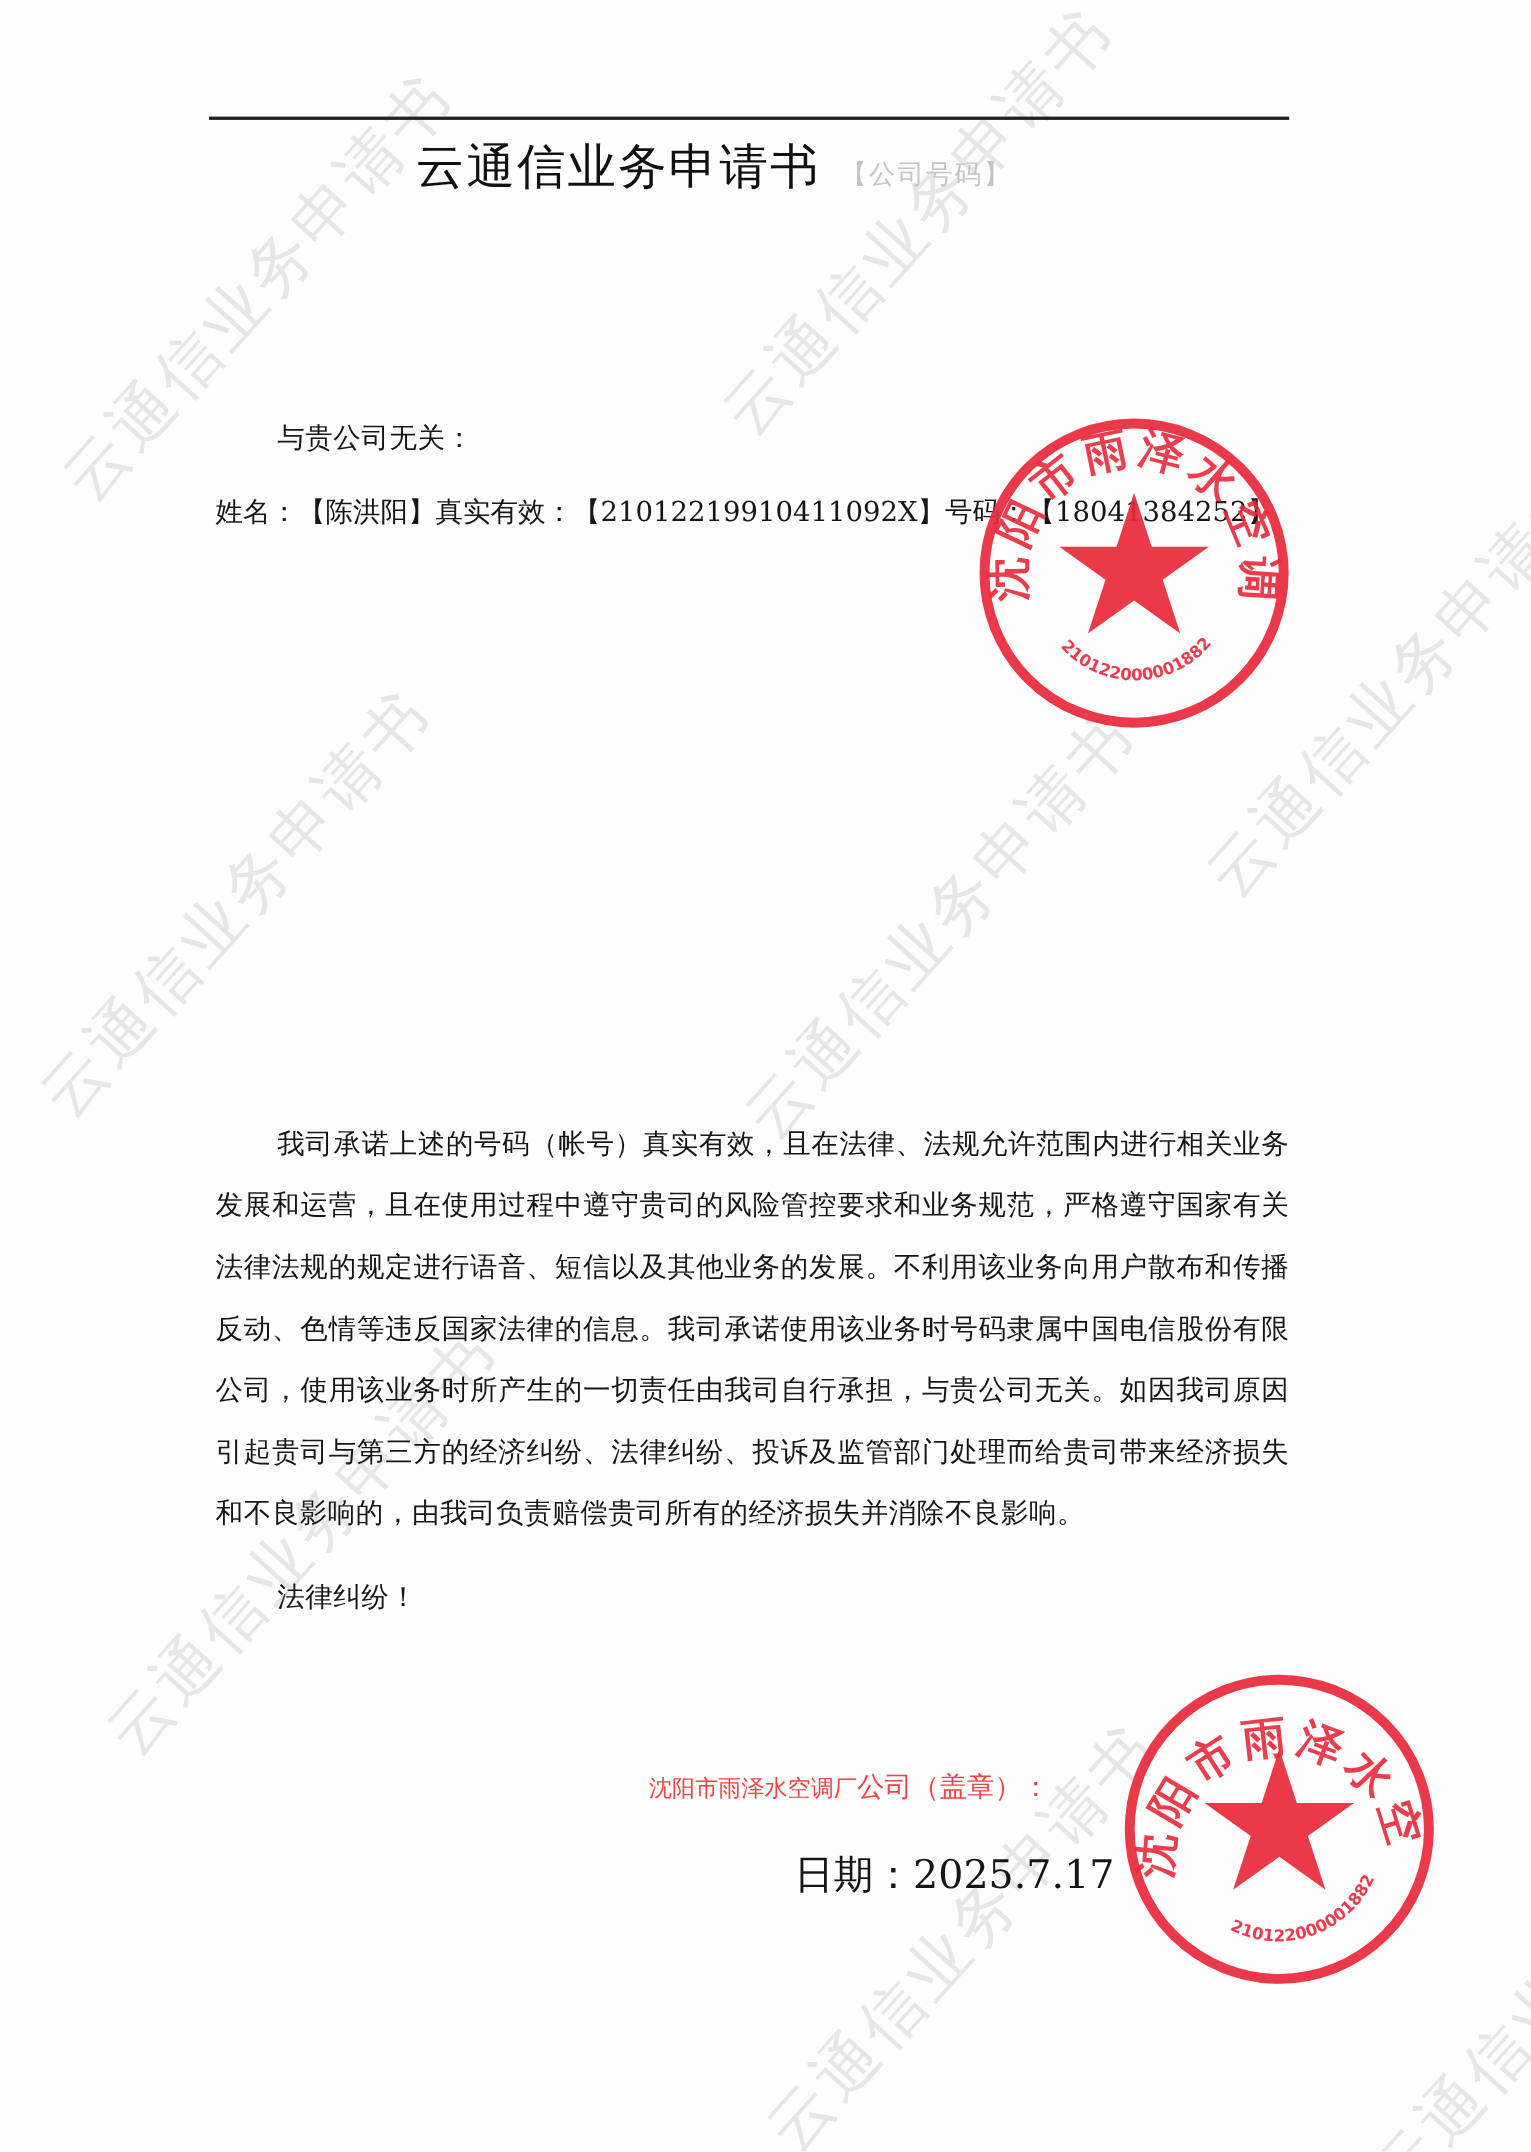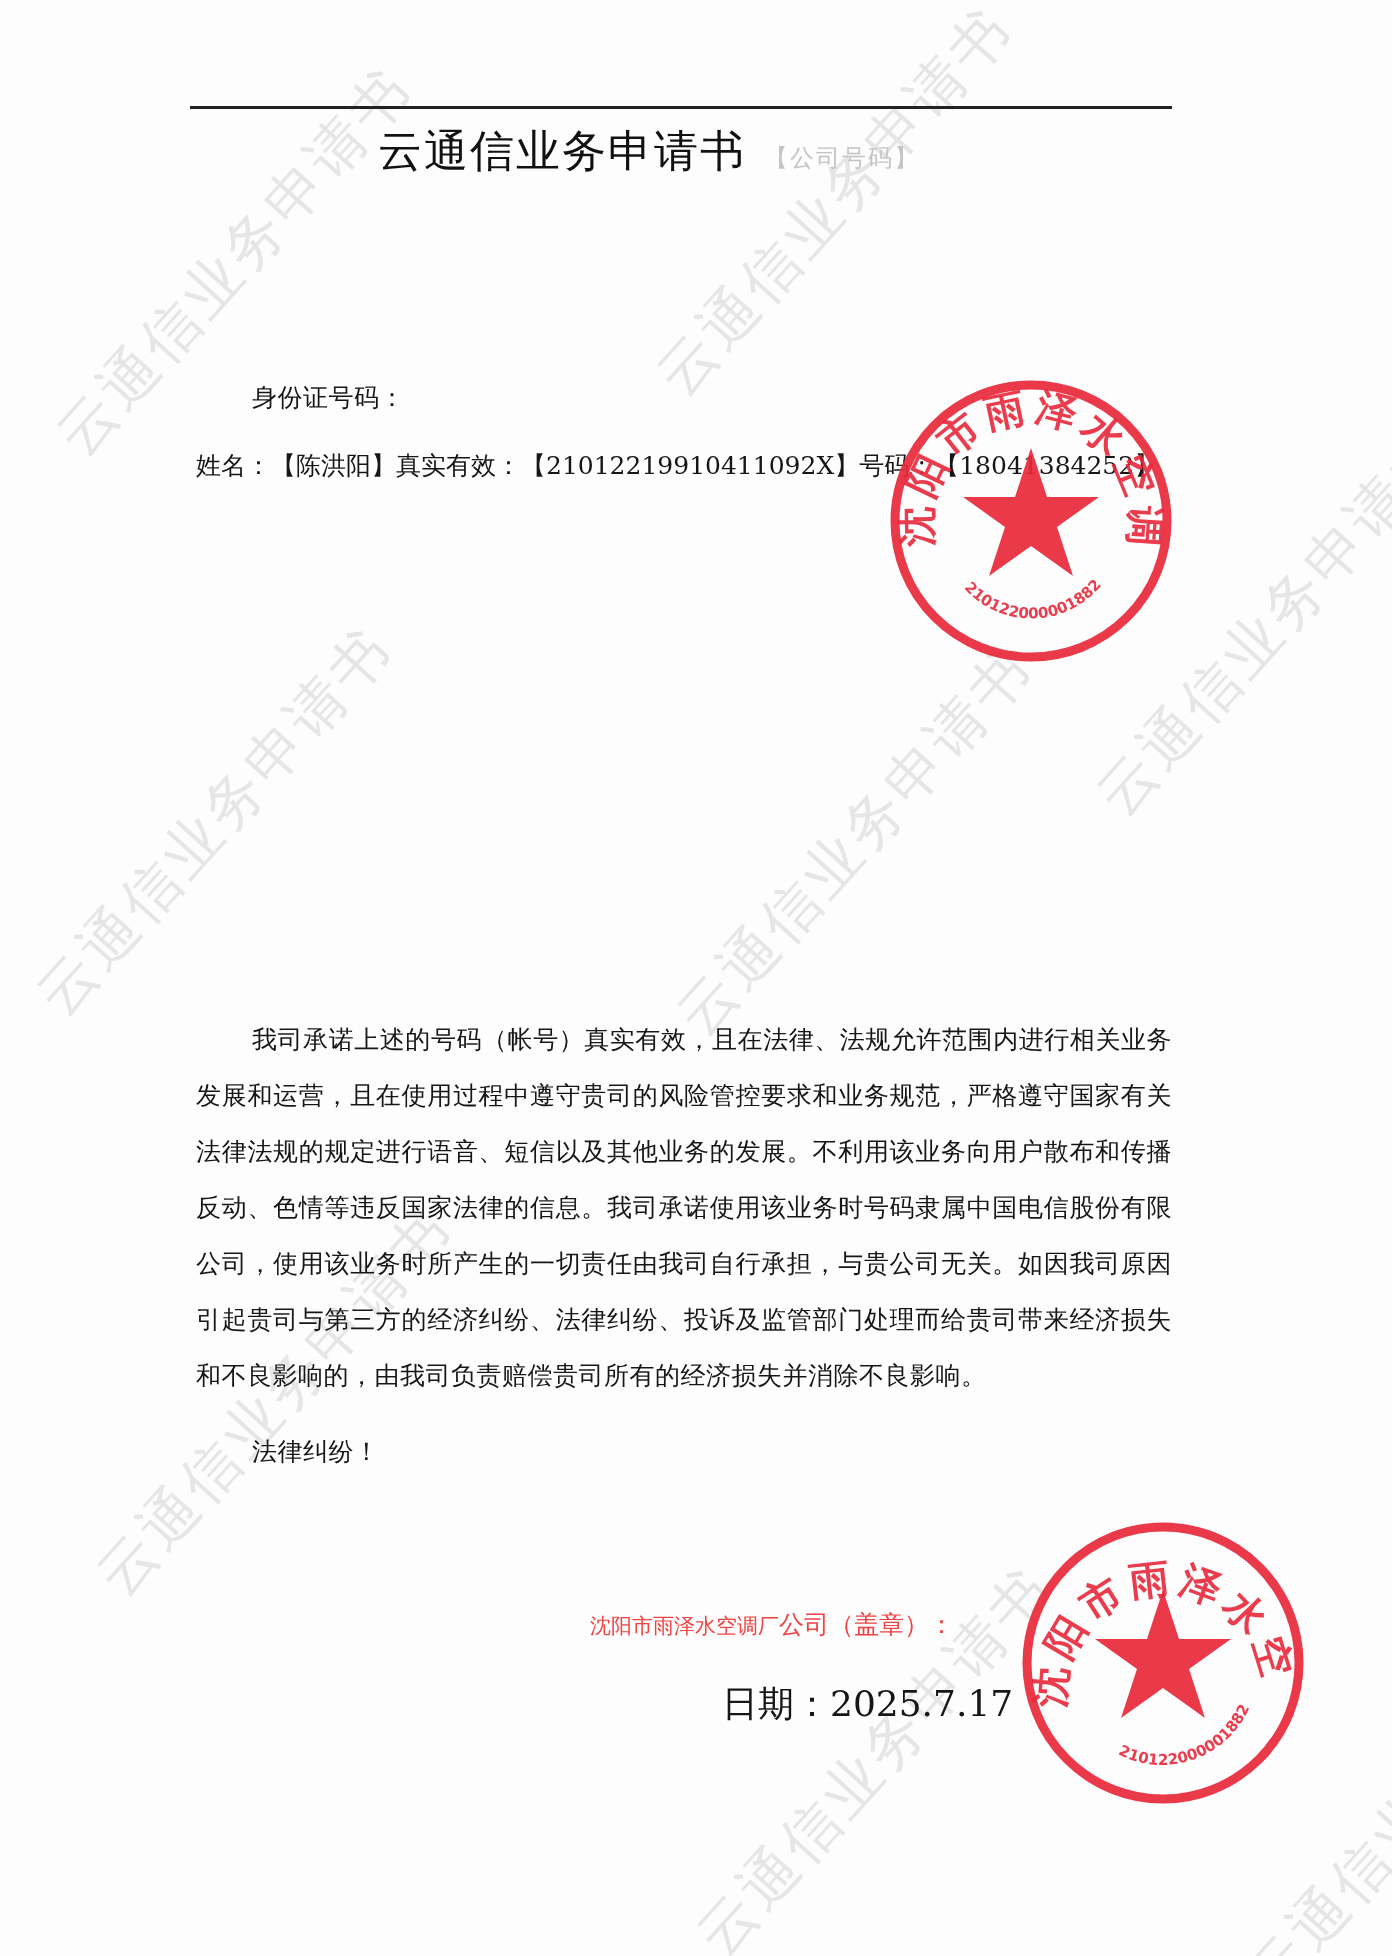--- a/index.html
+++ b/index.html
@@ -120,21 +120,21 @@
   <div class="watermark" style="left:40px; top:420px;">云通信业务申请书</div>
 
   <div class="top-rule"></div>
 
   <div class="title-row">
     <span class="title">云通信业务申请书</span>
     <span class="title-suffix">【公司号码】</span>
   </div>
 
 
-  <div class="para indent" style="top:370px;">身份证号码：</div>
+  <div class="para indent" style="top:370px;">与贵公司无关：</div>
 
   <div class="para" style="top:438px; white-space:nowrap; letter-spacing:0;">
     <span>姓名：</span><span>【陈洪阳】</span><span>真实有效：</span><span>【21012219910411092X】</span><span>号码：</span><span>【18041384252】</span>
   </div>
 
   <div class="para indent" style="top:1012px;">我司承诺上述的号码（帐号）真实有效，且在法律、法规允许范围内进行相关业务发展和运营，且在使用过程中遵守贵司的风险管控要求和业务规范，严格遵守国家有关法律法规的规定进行语音、短信以及其他业务的发展。不利用该业务向用户散布和传播反动、色情等违反国家法律的信息。我司承诺使用该业务时号码隶属中国电信股份有限公司，使用该业务时所产生的一切责任由我司自行承担，与贵公司无关。如因我司原因引起贵司与第三方的经济纠纷、法律纠纷、投诉及监管部门处理而给贵司带来经济损失和不良影响的，由我司负责赔偿贵司所有的经济损失并消除不良影响。</div>
 
   <div class="para indent" style="top:1424px;">法律纠纷！</div>
 
   <div class="sign-line">

